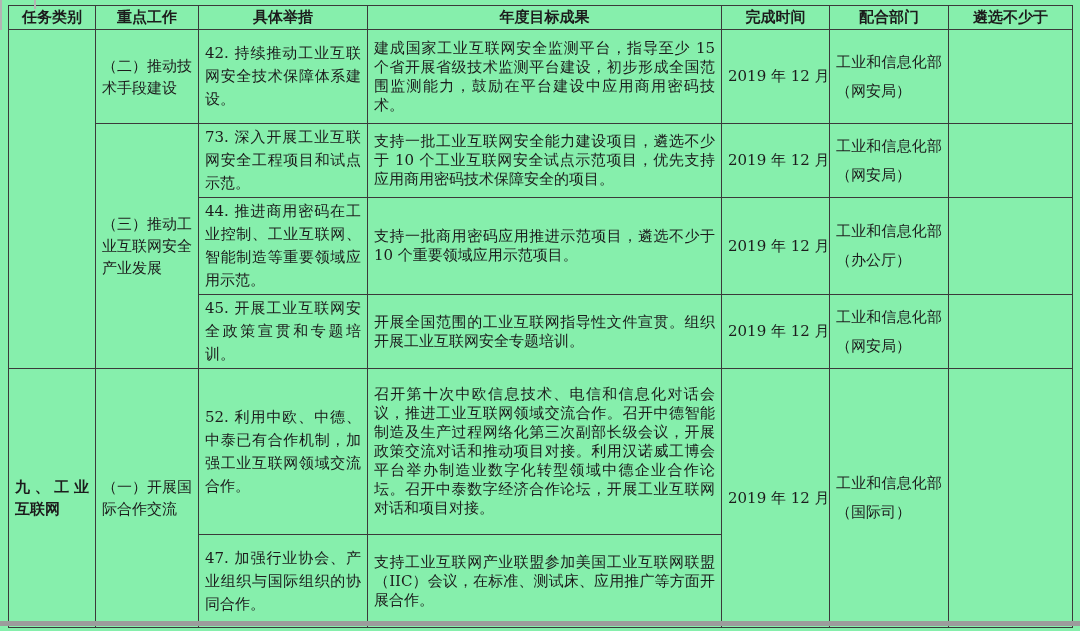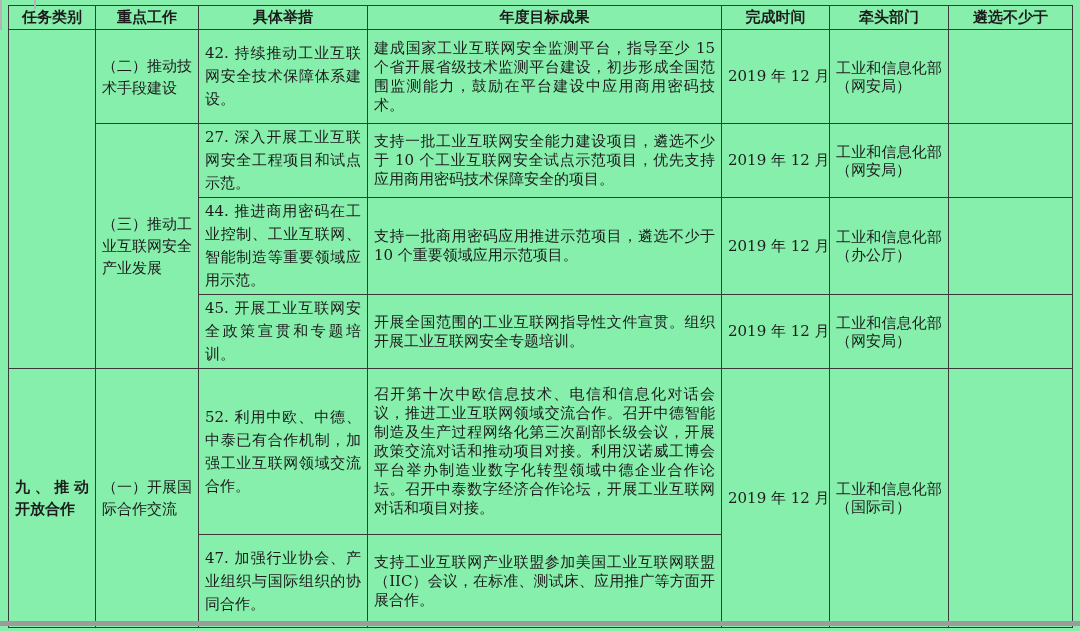--- a/index.html
+++ b/index.html
@@ -55,21 +55,21 @@
     line-height: 19px;
   }
   td.deadline {
     text-align: right;
     white-space: nowrap;
     padding: 2px 2px;
   }
   td.dept {
     text-align: justify;
     padding: 2px 10px;
-    line-height: 18px;
+    line-height: 29px;
   }
   td.empty { padding: 0; }
   
   .edge-left {
     position: absolute; left: 0; top: 0;
     width: 2px; height: 30px; background: #b4b4b4;
   }
   .edge-dash {
     position: absolute; left: 34px; top: 0;
     width: 2px; height: 9px; background: #b4b4b4;
@@ -95,37 +95,37 @@
       <col style="width:124px">
     </colgroup>
 
     <tbody>
         <tr style="height:24px">
       <th>任务类别</th>
       <th>重点工作</th>
       <th>具体举措</th>
       <th>年度目标成果</th>
       <th>完成时间</th>
-      <th>牵头部门</th>
+      <th>配合部门</th>
       <th>遴选不少于</th>
     </tr>
 
     <tr style="height:94px">
       <td class="cat" rowspan="4"></td>
       <td class="kw">（二）推动技术手段建设</td>
       <td class="measure">42. 持续推动工业互联网安全技术保障体系建设。</td>
       <td class="target">建成国家工业互联网安全监测平台，指导至少 15 个省开展省级技术监测平台建设，初步形成全国范围监测能力，鼓励在平台建设中应用商用密码技术。</td>
       <td class="deadline">2019 年 12 月</td>
       <td class="dept">工业和信息化部（网安局）</td>
       <td class="empty"></td>
     </tr>
 
     <tr style="height:71px">
       <td class="kw" rowspan="3">（三）推动工业互联网安全产业发展</td>
-      <td class="measure">27. 深入开展工业互联网安全工程项目和试点示范。</td>
+      <td class="measure">73. 深入开展工业互联网安全工程项目和试点示范。</td>
       <td class="target">支持一批工业互联网安全能力建设项目，遴选不少于 10 个工业互联网安全试点示范项目，优先支持应用商用密码技术保障安全的项目。</td>
       <td class="deadline">2019 年 12 月</td>
       <td class="dept">工业和信息化部（网安局）</td>
       <td class="empty"></td>
     </tr>
 
     <tr style="height:97px">
       <td class="measure">44. 推进商用密码在工业控制、工业互联网、智能制造等重要领域应用示范。</td>
       <td class="target">支持一批商用密码应用推进示范项目，遴选不少于 10 个重要领域应用示范项目。</td>
       <td class="deadline">2019 年 12 月</td>
@@ -135,21 +135,21 @@
 
     <tr style="height:68px">
       <td class="measure">45. 开展工业互联网安全政策宣贯和专题培训。</td>
       <td class="target">开展全国范围的工业互联网指导性文件宣贯。组织开展工业互联网安全专题培训。</td>
       <td class="deadline">2019 年 12 月</td>
       <td class="dept">工业和信息化部（网安局）</td>
       <td class="empty"></td>
     </tr>
 
     <tr style="height:166px">
-      <td class="cat" rowspan="2">九、推动开放合作</td>
+      <td class="cat" rowspan="2">九、工业互联网</td>
       <td class="kw" rowspan="2">（一）开展国际合作交流</td>
       <td class="measure">52. 利用中欧、中德、中泰已有合作机制，加强工业互联网领域交流合作。</td>
       <td class="target">召开第十次中欧信息技术、电信和信息化对话会议，推进工业互联网领域交流合作。召开中德智能制造及生产过程网络化第三次副部长级会议，开展政策交流对话和推动项目对接。利用汉诺威工博会平台举办制造业数字化转型领域中德企业合作论坛。召开中泰数字经济合作论坛，开展工业互联网对话和项目对接。</td>
       <td class="deadline" rowspan="2">2019 年 12 月</td>
       <td class="dept" rowspan="2">工业和信息化部（国际司）</td>
       <td class="empty" rowspan="2"></td>
     </tr>
 
     <tr style="height:93px">
       <td class="measure">47. 加强行业协会、产业组织与国际组织的协同合作。</td>

